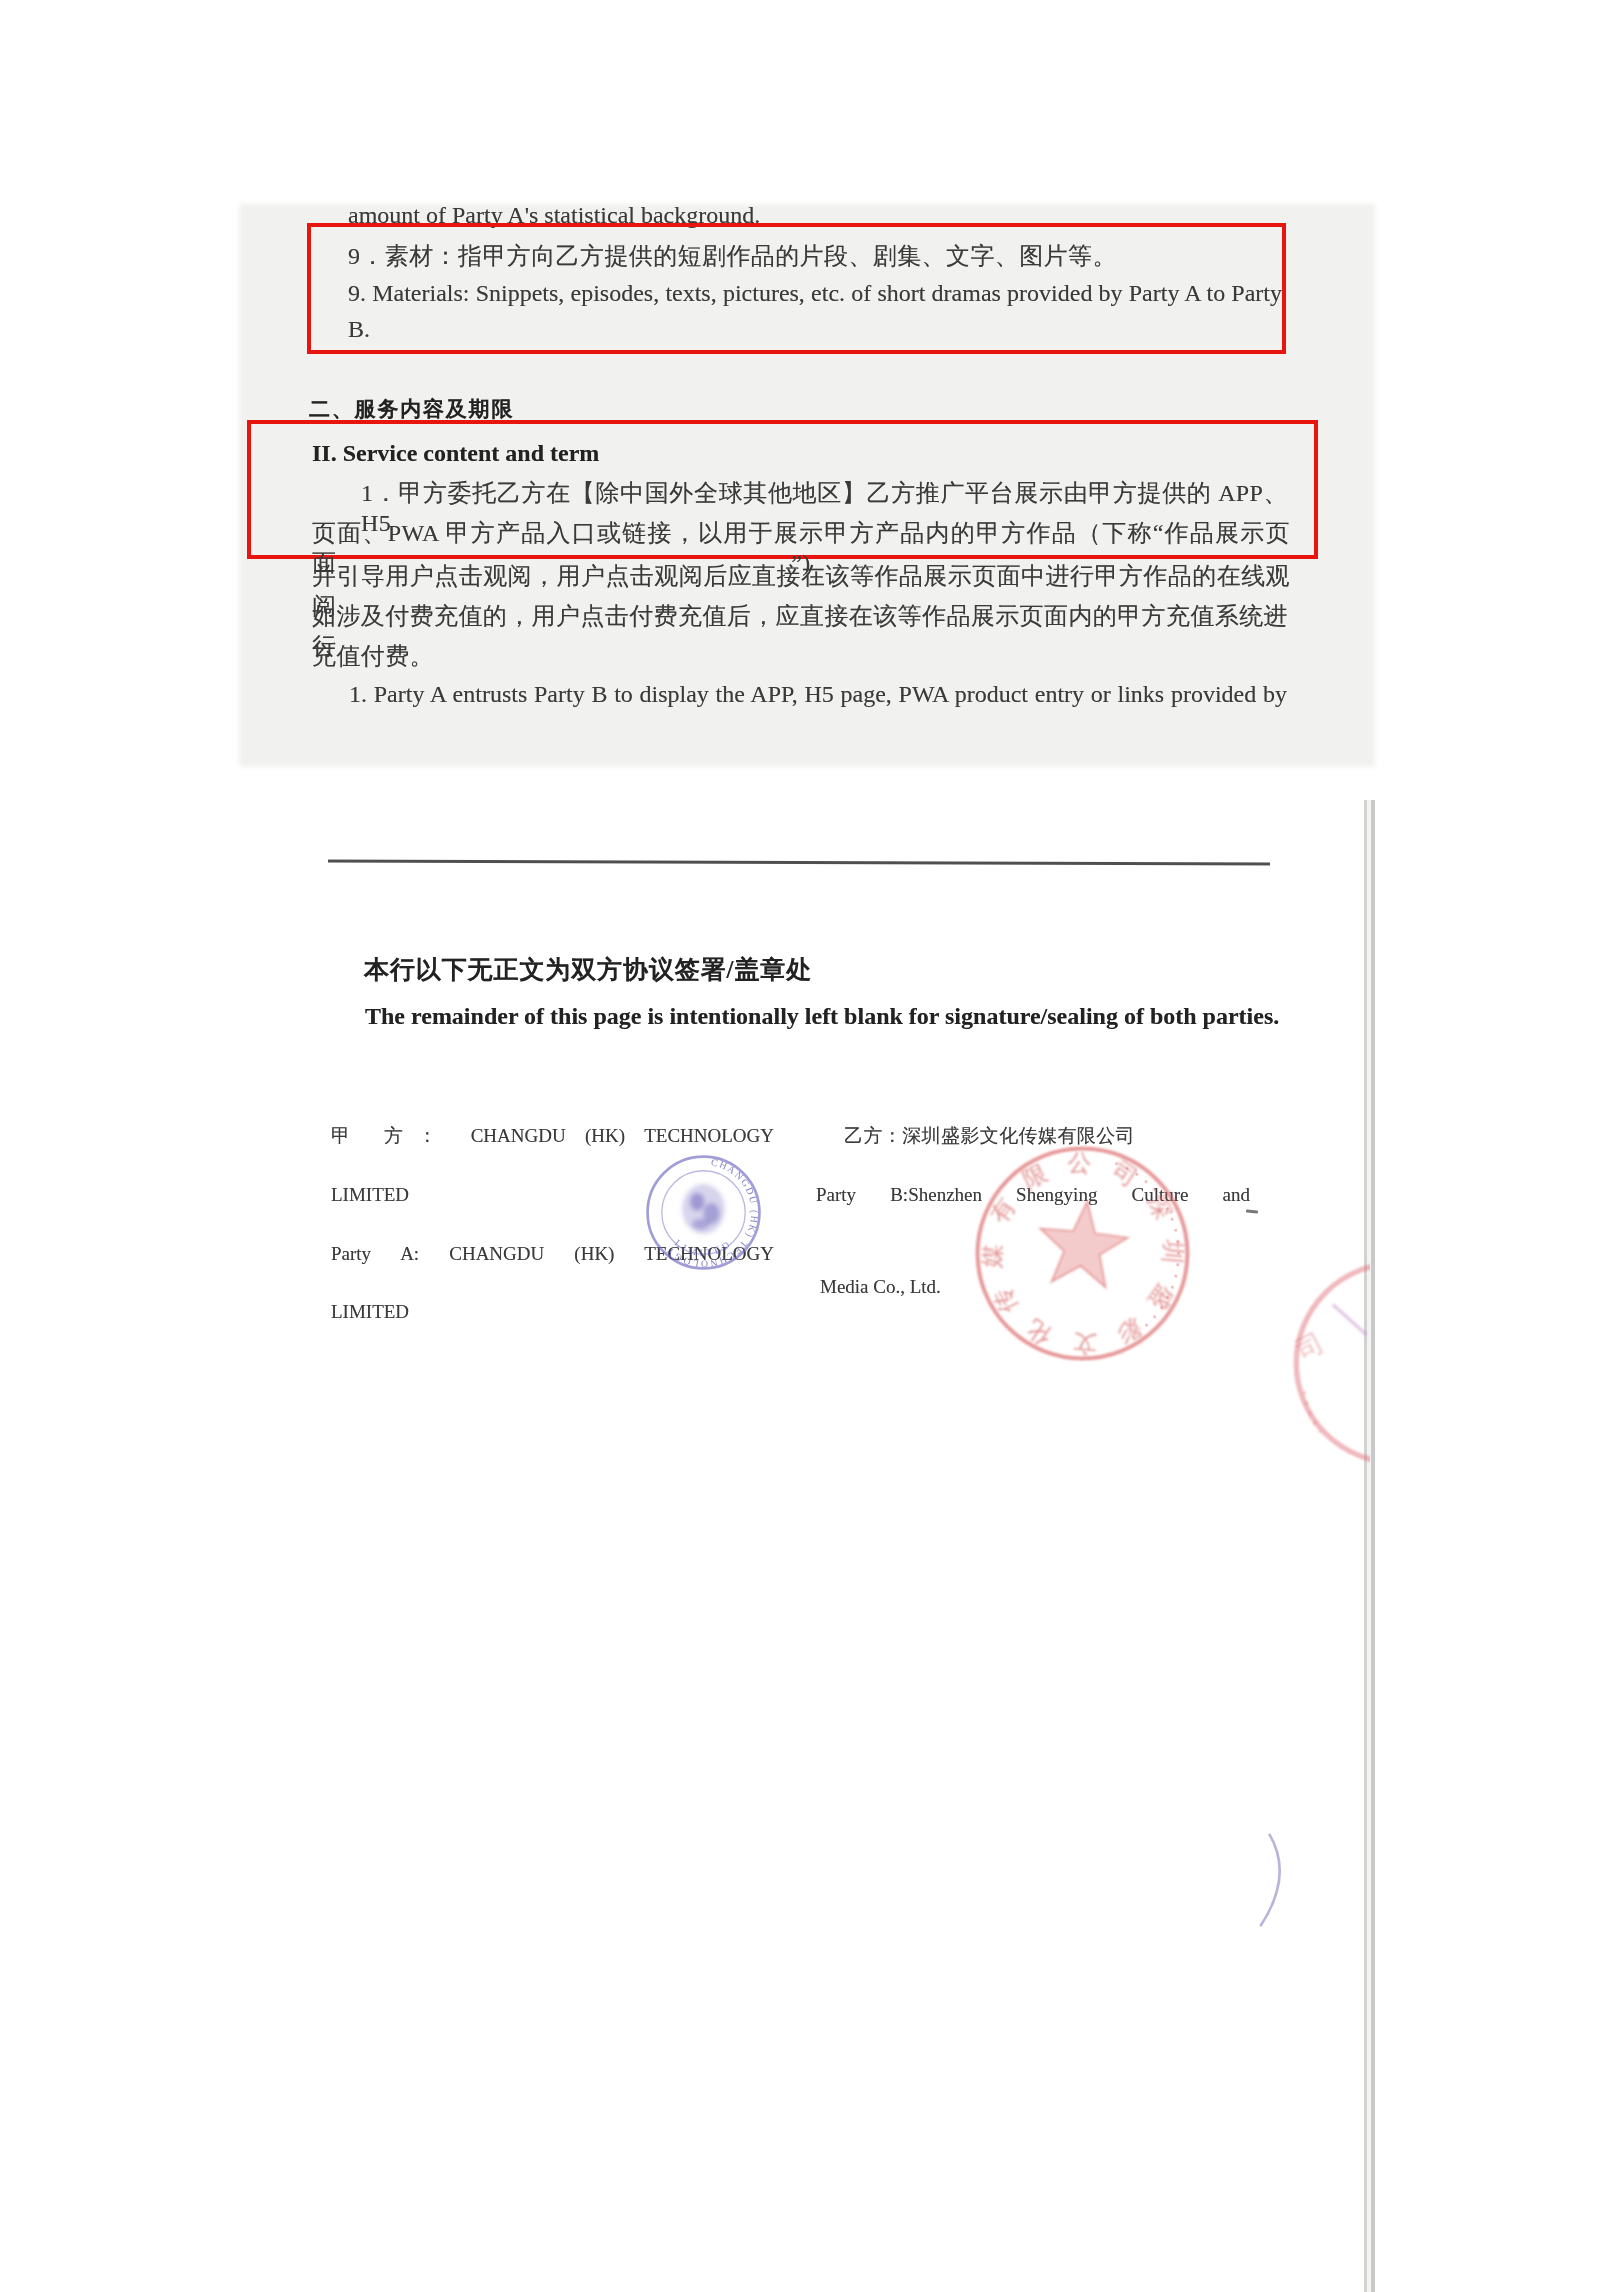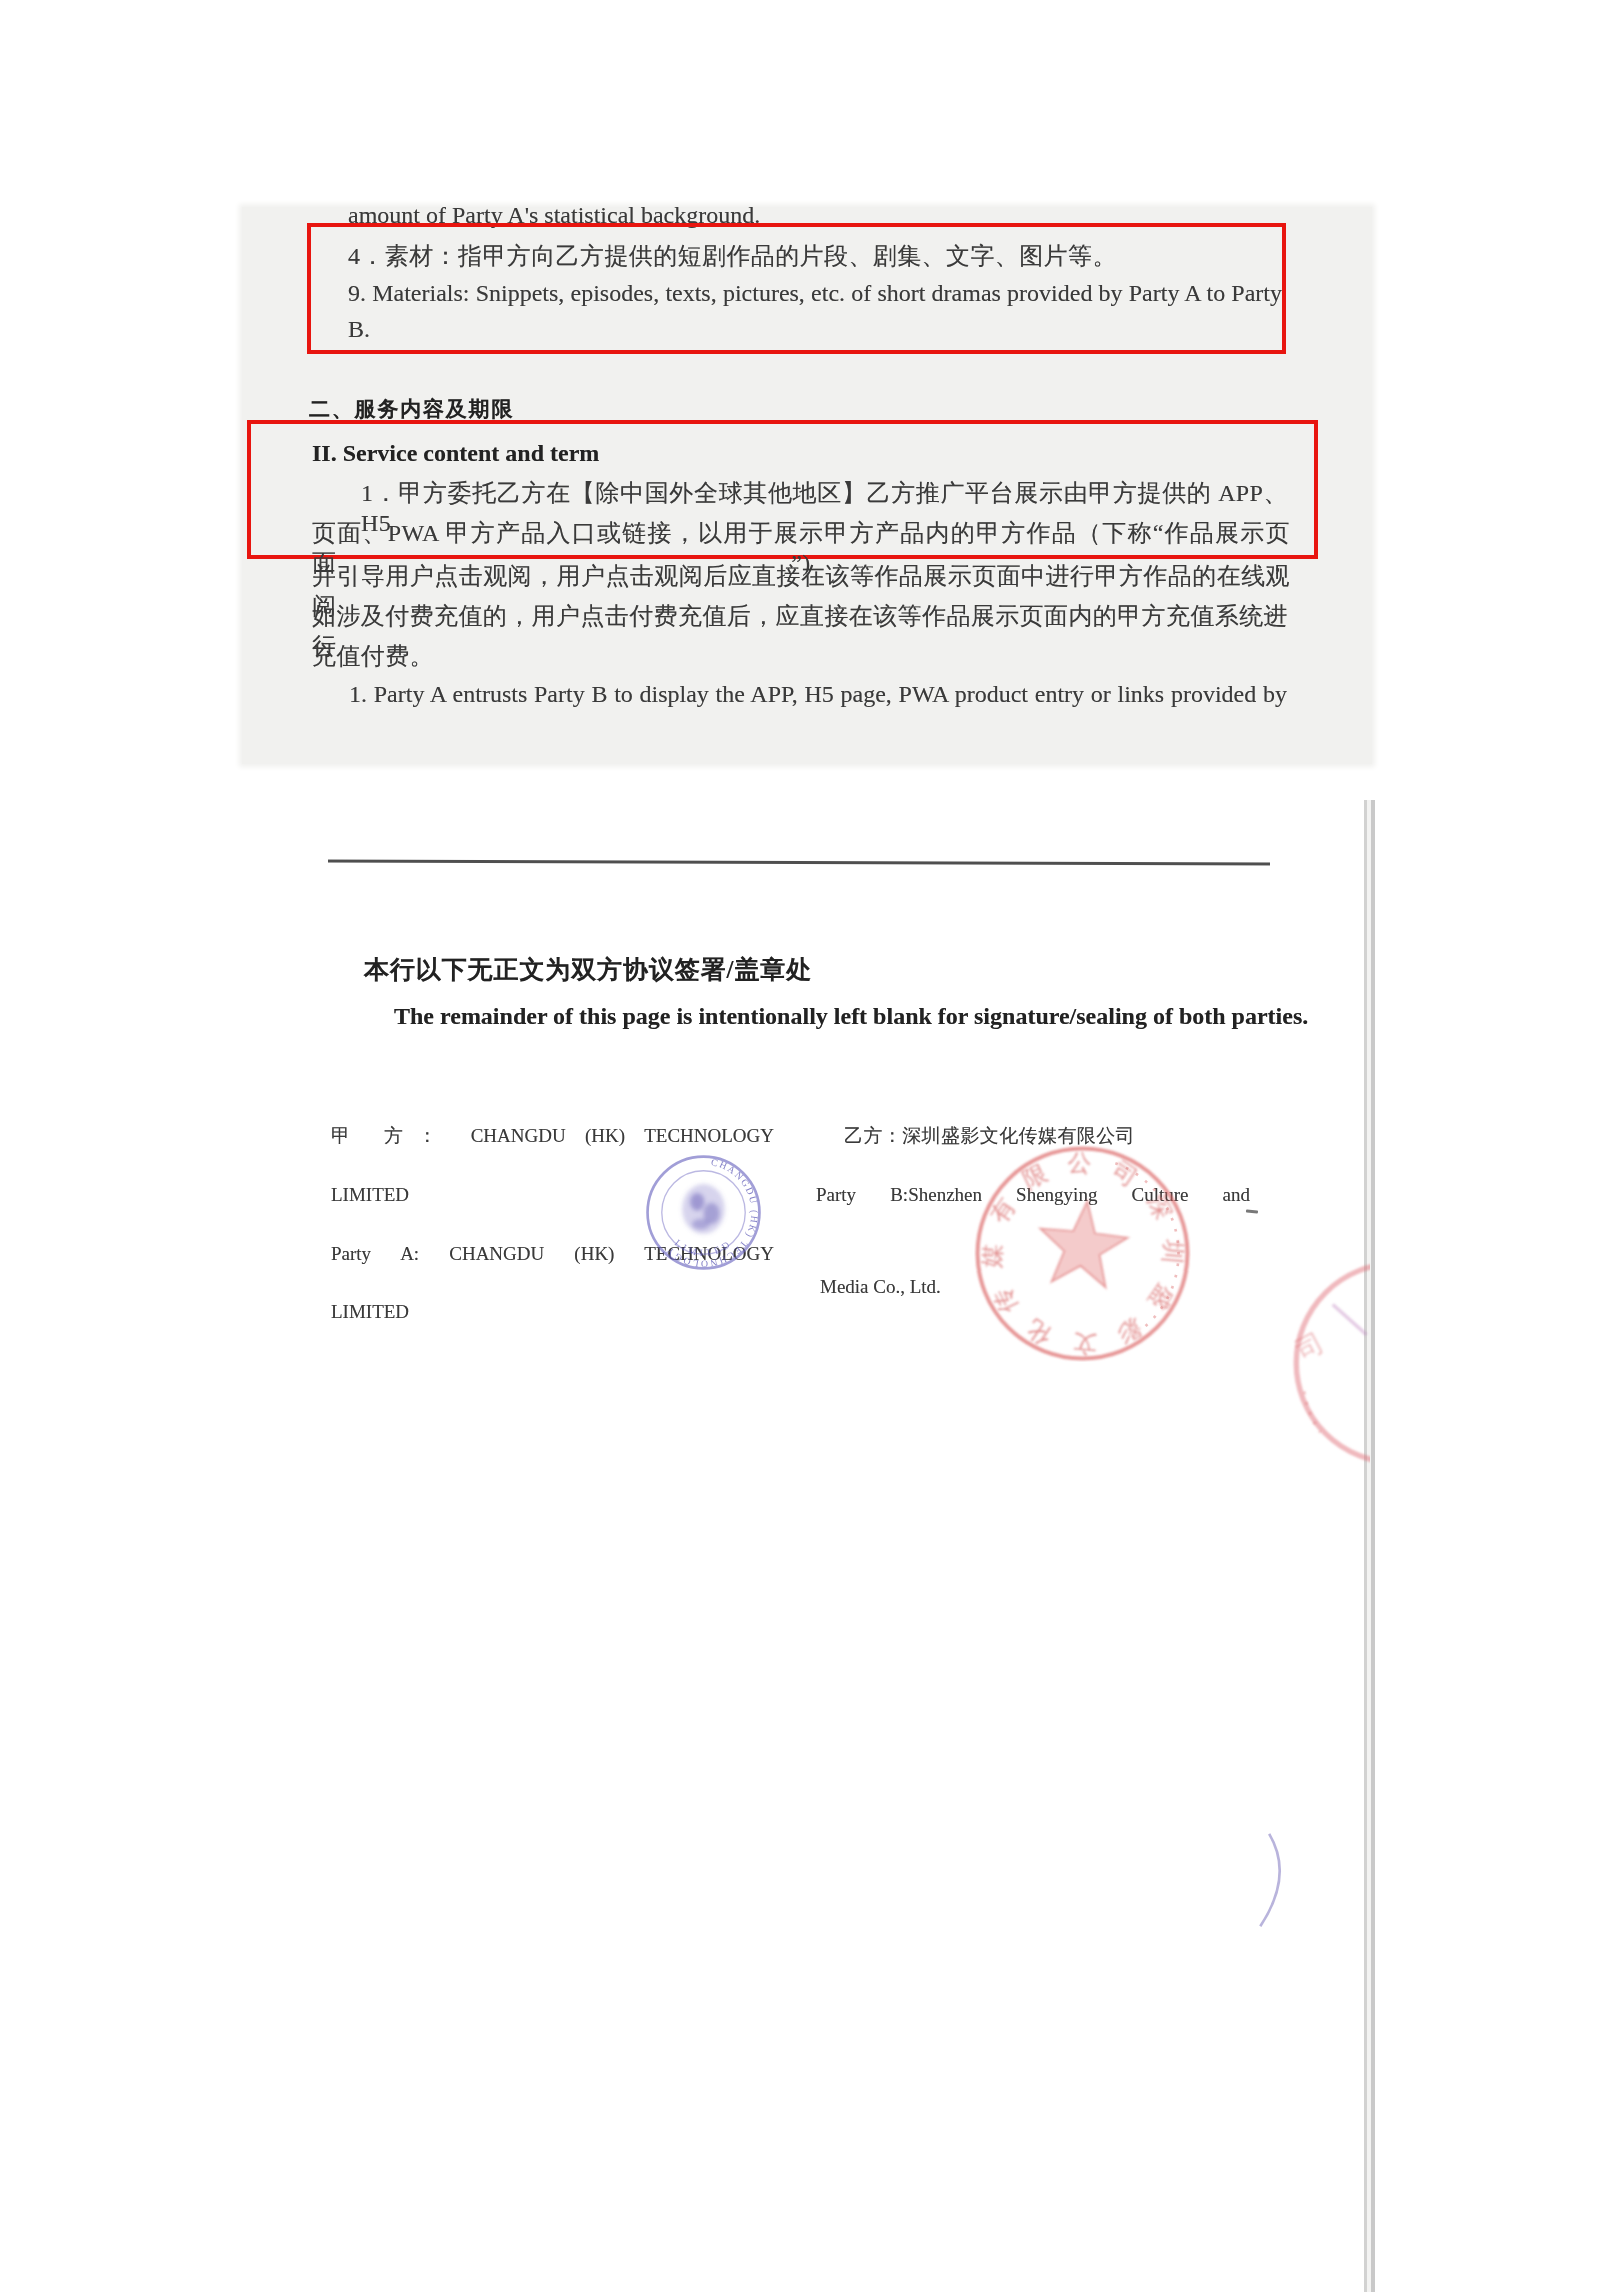--- a/index.html
+++ b/index.html
@@ -40,21 +40,21 @@
 </style>
 </head>
 <body>
 
 <div class="abs page1-scan"></div>
 
 <div class="ln" style="left:348px;top:200px;">amount of Party A's statistical background.</div>
 
 <div class="redbox" style="left:307px;top:223px;width:971px;height:123px;"></div>
 
-<div class="ln zh" style="left:348px;top:241px;">4．素材：指甲方向乙方提供的短剧作品的片段、剧集、文字、图片等。</div>
+<div class="ln zh" style="left:348px;top:241px;">9．素材：指甲方向乙方提供的短剧作品的片段、剧集、文字、图片等。</div>
 <div class="ln jl" style="left:348px;top:278px;width:934px;">9. Materials: Snippets, episodes, texts, pictures, etc. of short dramas provided by Party A to Party</div>
 <div class="ln" style="left:348px;top:314px;">B.</div>
 
 <div class="ln zh bold" style="left:309px;top:394px;font-size:21px;letter-spacing:1.8px;">二、服务内容及期限</div>
 
 <div class="redbox" style="left:247px;top:420px;width:1063px;height:131px;"></div>
 
 <div class="ln bold" style="left:312px;top:438px;">II. Service content and term</div>
 <div class="ln zh jl" style="left:361px;top:478px;width:927px;">1．甲方委托乙方在【除中国外全球其他地区】乙方推广平台展示由甲方提供的 APP、H5</div>
 <div class="ln zh jl" style="left:312px;top:518px;width:978px;">页面、PWA 甲方产品入口或链接，以用于展示甲方产品内的甲方作品（下称“作品展示页面”)，</div>
@@ -62,21 +62,21 @@
 <div class="ln zh jl" style="left:312px;top:561px;width:978px;">并引导用户点击观阅，用户点击观阅后应直接在该等作品展示页面中进行甲方作品的在线观阅。</div>
 <div class="ln zh jl" style="left:312px;top:601px;width:976px;">如涉及付费充值的，用户点击付费充值后，应直接在该等作品展示页面内的甲方充值系统进行</div>
 <div class="ln zh" style="left:312px;top:641px;">充值付费。</div>
 <div class="ln jl" style="left:349px;top:679px;width:938px;">1. Party A entrusts Party B to display the APP, H5 page, PWA product entry or links provided by</div>
 
 <div class="divider" style="left:328px;top:861px;width:942px;height:2.7px;"></div>
 
 <div class="vband" style="left:1364px;top:800px;width:10.7px;height:1493px;"></div>
 
 <div class="ln zh bold" style="left:364px;top:955px;font-size:25px;letter-spacing:0.9px;">本行以下无正文为双方协议签署/盖章处</div>
-<div class="ln bold" style="left:365px;top:1001px;margin-left:29px;">The remainder of this page is intentionally left blank for signature/sealing of both parties.</div>
+<div class="ln bold" style="left:365px;top:1001px;">The remainder of this page is intentionally left blank for signature/sealing of both parties.</div>
 
 <div class="ln sig jl" style="left:331px;top:1121px;width:443px;">甲 方： CHANGDU (HK) TECHNOLOGY</div>
 <div class="ln sig zh" style="left:816px;top:1121px;margin-left:28px;">乙方：深圳盛影文化传媒有限公司</div>
 
 <div class="ln sig" style="left:331px;top:1180px;">LIMITED</div>
 <div class="ln sig jl" style="left:816px;top:1180px;width:434px;">Party B:Shenzhen Shengying Culture and</div>
 
 <div class="ln sig jl" style="left:331px;top:1239px;width:443px;">Party A: CHANGDU (HK) TECHNOLOGY</div>
 <div class="ln sig" style="left:820px;top:1239px;margin-top:33px;">Media Co., Ltd.</div>
 

